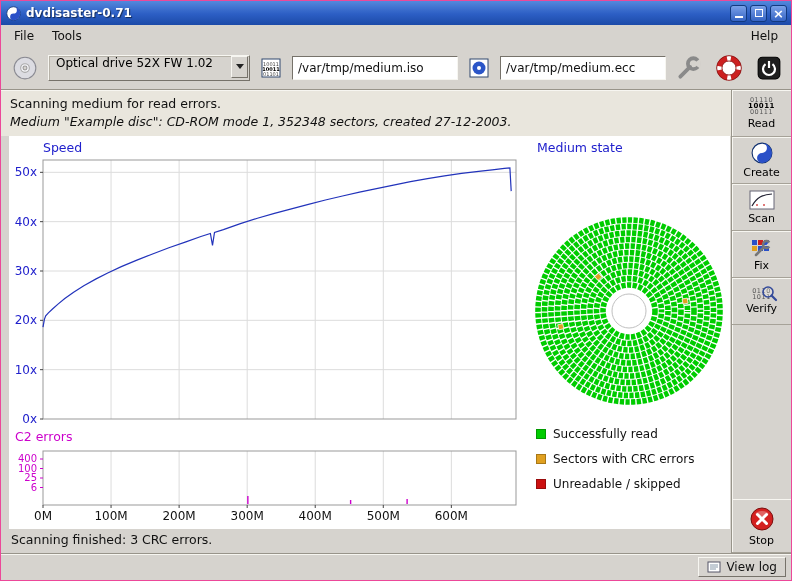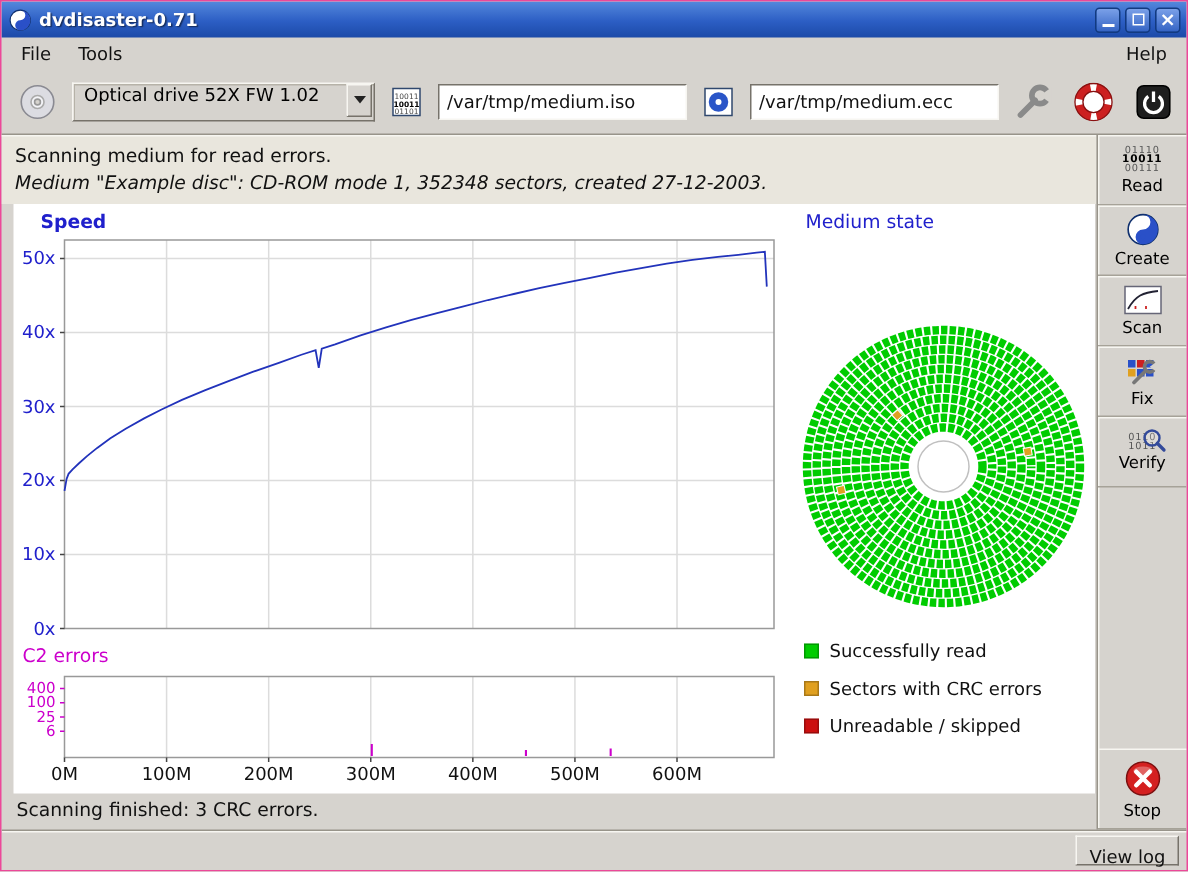--- a/index.html
+++ b/index.html
@@ -45,35 +45,35 @@
 
   
   #statusheader{position:absolute;left:0;top:89px;width:730px;height:46px;background:#e9e6dd;
     padding:5px 9px;font-size:12.5px;color:#111;border-top:1px solid #f7f6f1;}
   #statusheader .line2{font-style:italic;margin-top:3px;}
 
   
   #canvas{position:absolute;left:8px;top:135px;width:721px;height:393px;background:#fff;}
   #charts{position:absolute;left:0;top:0;}
   .chart-title{position:absolute;font-size:12.5px;}
-  #speed-label{left:18px;top:4px;color:#2020cc;font-weight:bold;}
+  #speed-label{left:34px;top:4px;color:#2020cc;}
   #medium-label{left:528px;top:4px;color:#2020cc;}
   #c2-label{left:6px;top:293px;color:#cc00cc;}
   #legend{position:absolute;left:527px;top:290px;display:flex;flex-direction:column;gap:9px;}
   .legend-item{display:flex;align-items:center;gap:7px;height:16px;}
   .swatch{width:10px;height:10px;display:inline-block;border:1px solid rgba(0,0,0,.25);}
   .legend-label{font-size:12px;color:#111;}
 
   
   #finish-status{position:absolute;left:10px;top:531px;font-size:12.5px;color:#111;}
   #statusbar{position:absolute;left:0;top:552px;width:790px;height:27px;
     border-top:1px solid #98948a;box-shadow:inset 0 1px 0 #f7f6f1;
     display:flex;align-items:center;justify-content:flex-end;padding:0 5px;}
   #viewlog{height:20px;display:flex;align-items:center;gap:5px;font-size:12px;color:#111;
-    background:#d6d3ce;border:1px solid;border-color:#f7f6f1 #76726a #76726a #f7f6f1;padding:1px 8px;flex-direction:column;}
+    background:#d6d3ce;border:1px solid;border-color:#f7f6f1 #76726a #76726a #f7f6f1;padding:1px 8px;}
 
   
   #sidebar{position:absolute;left:730px;top:89px;width:60px;height:463px;background:#d6d3ce;
     border-left:1px solid #98948a;box-shadow:inset 1px 0 0 #f7f6f1;
     display:flex;flex-direction:column;}
   .side-btn{width:100%;height:47px;background:transparent;border:none;
     border-top:1px solid #f7f6f1;border-bottom:1px solid #a6a298;
     display:flex;flex-direction:column;align-items:center;justify-content:center;gap:2px;}
   .side-btn .lbl{font-size:11px;color:#000;}
   #stop-btn{margin-top:auto;height:54px;}

